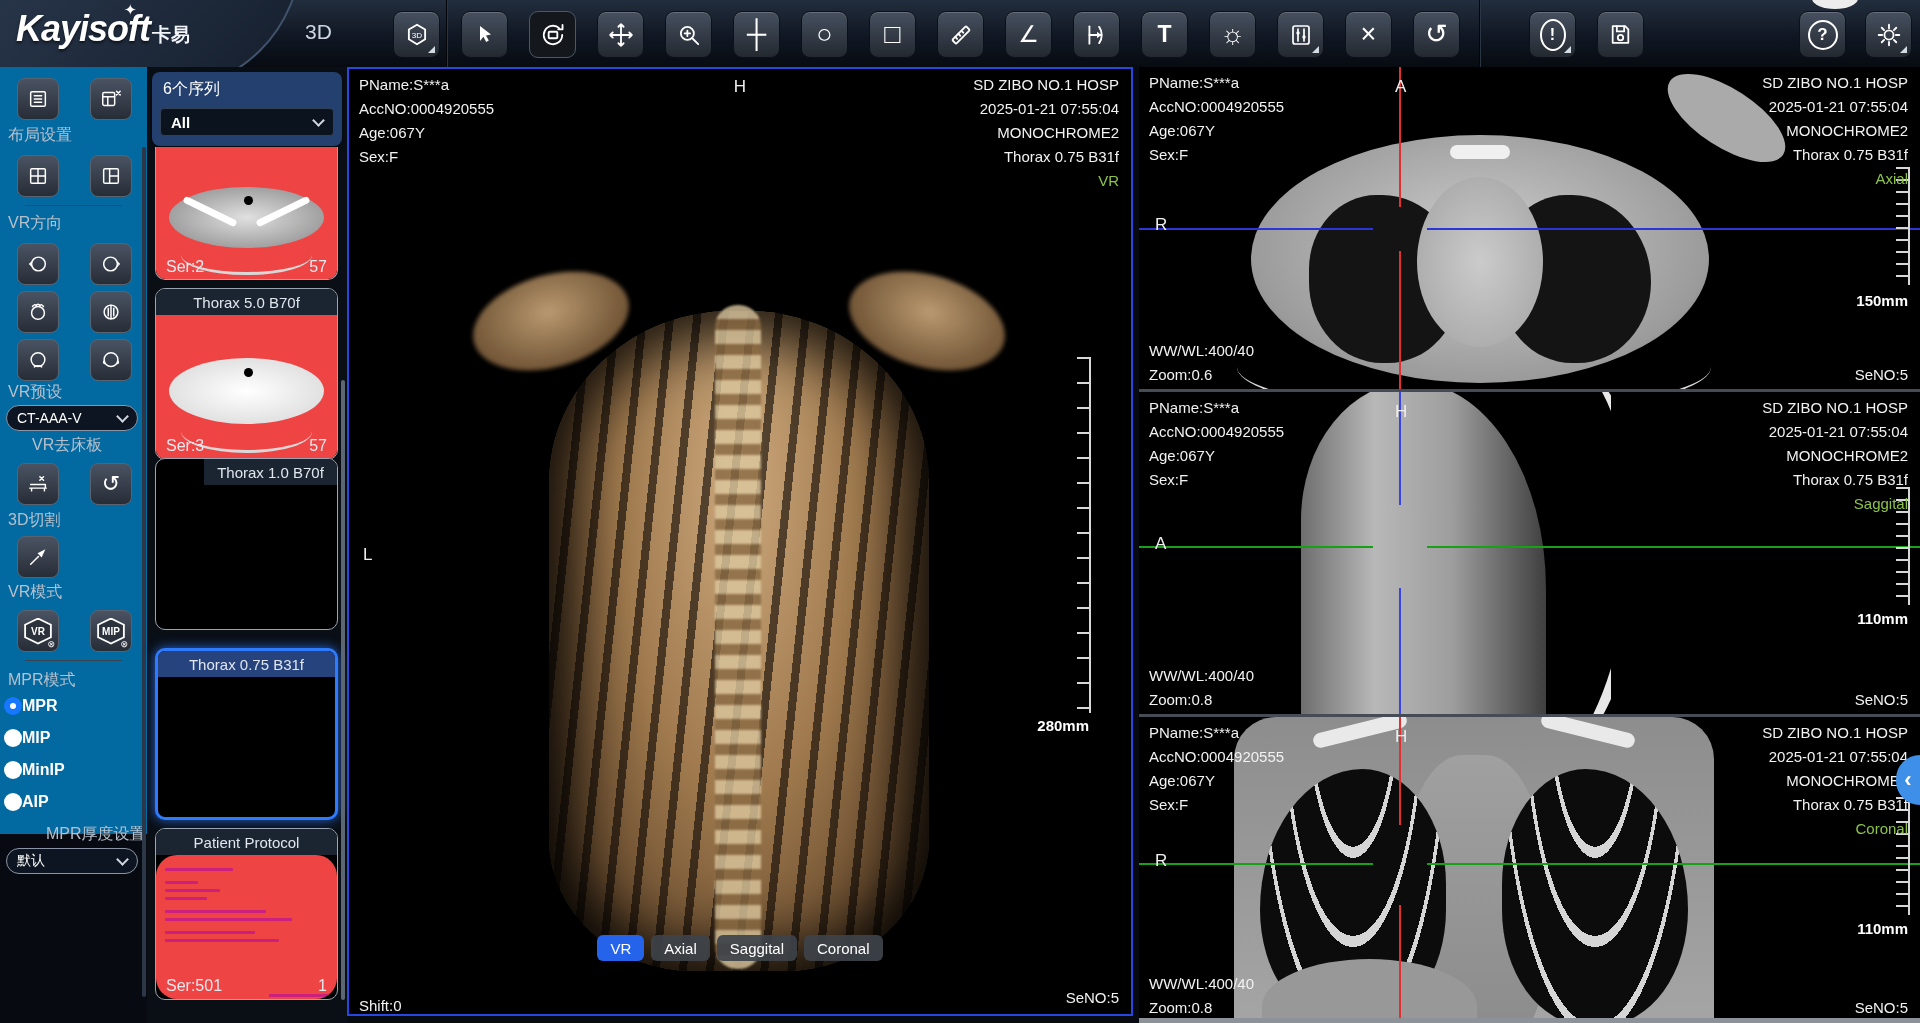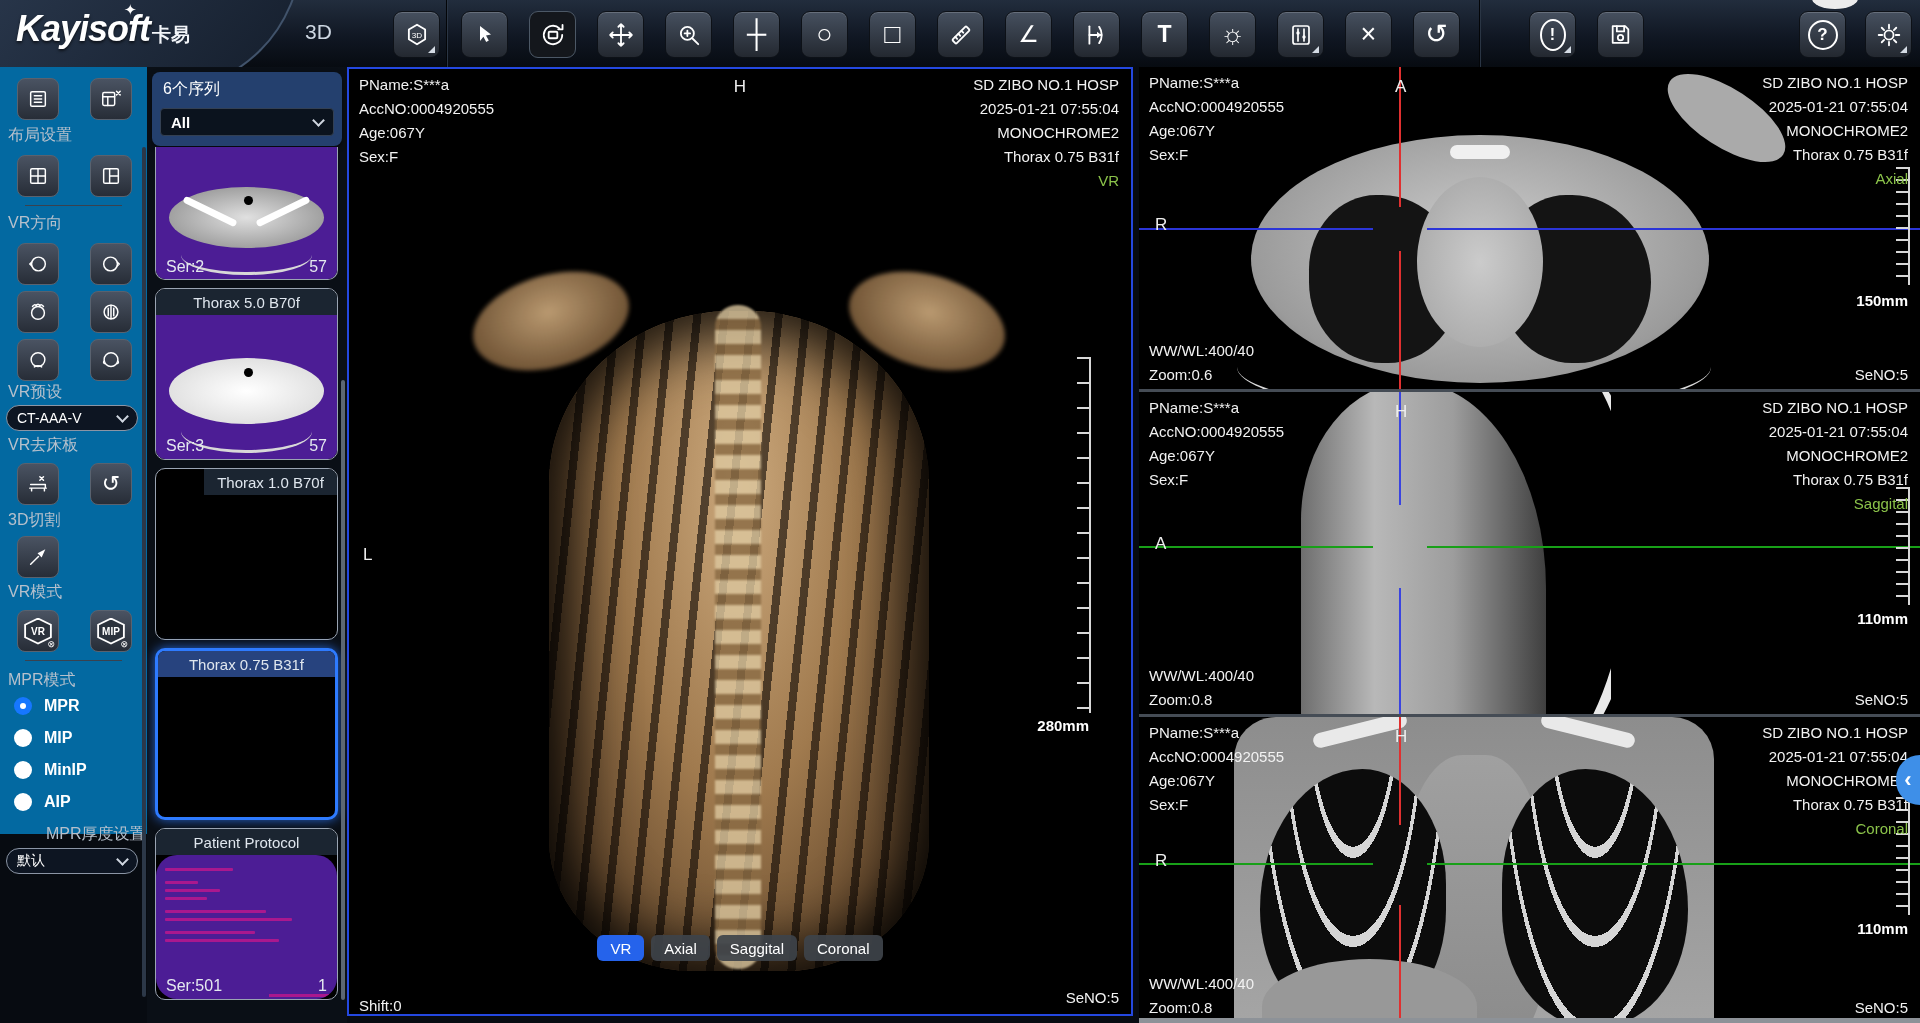--- a/index.html
+++ b/index.html
@@ -43,21 +43,21 @@
   .sb-btn{position:absolute;width:40px;height:40px;border-radius:8px;cursor:pointer;
     background:linear-gradient(180deg,#4a5362,#272d37);border:1px solid #59626f;
     display:flex;align-items:center;justify-content:center;}
   .sb-btn svg{stroke:#fff;fill:none;stroke-width:1.6;stroke-linecap:round;stroke-linejoin:round;}
   .sb-div{position:absolute;left:25px;width:97px;height:1px;background:#39424f;}
   .pill{position:absolute;left:6px;width:132px;height:26px;border-radius:13px;background:#0d1522;
     border:1px solid #8b95a5;display:flex;align-items:center;justify-content:space-between;
     padding:0 10px;box-sizing:border-box;font-size:14px;color:#fff;cursor:pointer;}
   .chev{width:7px;height:7px;border-right:2px solid #cfd6e0;border-bottom:2px solid #cfd6e0;
     transform:rotate(45deg);margin-top:-3px;flex:0 0 auto;}
-  .radio-row{position:absolute;left:14px;display:flex;align-items:flex-start;gap:12px;cursor:pointer;}
+  .radio-row{position:absolute;left:4px;display:flex;align-items:flex-start;cursor:pointer;}
   .rdot{width:18px;height:18px;border-radius:50%;background:#fff;position:relative;flex:0 0 auto;}
   .rdot.sel{background:#1677ff;}
   .rdot.sel::after{content:"";position:absolute;left:6px;top:6px;width:6px;height:6px;border-radius:50%;background:#fff;}
   .radio-row span.lbl{font-size:16px;font-weight:bold;color:#fff;}
   .hex{clip-path:polygon(50% 0,96% 25%,96% 75%,50% 100%,4% 75%,4% 25%);background:#fff;width:30px;height:27px;display:flex;}
   .hex>span{clip-path:polygon(50% 0,96% 25%,96% 75%,50% 100%,4% 75%,4% 25%);background:#2b323c;margin:2px;flex:1;
     display:flex;align-items:center;justify-content:center;font-size:10px;color:#fff;font-weight:bold;}
   .hexx{position:absolute;right:3px;bottom:2px;font-size:9px;color:#fff;}
   
   .series{position:absolute;left:147px;top:67px;width:200px;height:956px;background:#0a0f16;}
@@ -68,21 +68,21 @@
     border-radius:4px;display:flex;align-items:center;justify-content:space-between;padding:0 10px;
     box-sizing:border-box;font-size:15px;font-weight:bold;color:#fff;cursor:pointer;}
   .ser-scroll{position:absolute;right:2px;top:313px;width:4px;height:620px;background:#5d6773;border-radius:2px;}
   .card{position:absolute;left:8px;width:183px;background:#000;border:1px solid #9aa4b2;border-radius:10px;
     overflow:hidden;box-sizing:border-box;cursor:pointer;}
   .card.cut{border-top:none;border-radius:0 0 10px 10px;}
   .card.selected{border:3px solid #2e7bff;box-shadow:0 0 12px rgba(46,123,255,.8);}
   .card-title{height:26px;background:#1b2531;color:#dfe6ee;font-size:15px;display:flex;align-items:center;
     justify-content:center;white-space:nowrap;overflow:hidden;}
   .card.selected .card-title{background:#27437e;}
-  .card-img{position:relative;width:100%;background:#4c1d95;overflow:hidden;}
+  .card-img{position:relative;width:100%;background:#ef4444;overflow:hidden;}
   .card-foot{position:absolute;left:0;right:0;bottom:4px;display:flex;justify-content:space-between;
     padding:0 10px;font-size:16px;color:#e4e9ef;z-index:3;}
   .t-body{position:absolute;left:7%;right:7%;top:30%;height:46%;border-radius:50%;
     background:radial-gradient(ellipse at 50% 50%,#e0e0e0,#9f9f9f 72%,#4f4f4f);}
   .bright .t-body{background:radial-gradient(ellipse at 50% 50%,#ffffff,#dedede 78%,#7a7a7a);}
   .t-bone{position:absolute;width:32%;height:7px;background:#fff;border-radius:4px;top:46%;z-index:2;}
   .t-bone.l{left:14%;transform:rotate(26deg);}
   .t-bone.r{right:14%;transform:rotate(-26deg);}
   .t-hole{position:absolute;left:48.5%;top:37%;width:9px;height:9px;border-radius:50%;background:#000;z-index:2;}
   .t-arc{position:absolute;left:14%;width:72%;height:28%;top:66%;border-radius:50%;border-bottom:3px solid #d8d8d8;z-index:2;}
@@ -344,21 +344,21 @@
       <svg width="22" height="22" viewBox="0 0 24 24">
         <circle cx="12" cy="11.5" r="7.5"></circle>
           <path d="M4.5 13q-1.5 2 .8 3M19.5 13q1.5 2-.8 3"></path>
       </svg>
     </div>
     <span class="sb-label" style="top:315px;">VR预设</span>
     <div class="pill" style="top:338px;">
       <span>CT-AAA-V</span>
       <span class="chev"></span>
     </div>
-    <span class="sb-label" style="top:368px;">VR去床板</span>
+    <span class="sb-label" style="top:368px;margin-left:24px;">VR去床板</span>
     <div class="sb-btn" style="left:17px;top:396px;">
       <svg width="22" height="22" viewBox="0 0 24 24">
         <path d="M3 16.5h18M4 12.5h16v4M5 16.5v3M19 16.5v3"></path>
           <path d="M14 4l4 4M18 4l-4 4"></path>
       </svg>
     </div>
     <div class="sb-btn" style="left:90px;top:396px;">
       <span style="font-size:22px;color:#fff;">↺</span>
     </div>
     <span class="sb-label" style="top:443px;">3D切割</span>
@@ -436,21 +436,21 @@
         <div class="t-body"></div>
           <div class="t-hole"></div>
           <div class="t-arc"></div>
         <div class="card-foot">
             <span>Ser:3</span>
             <span>57</span>
           </div>
       </div>
     </div>
 
-    <div class="card" style="top:401px;height:172px;padding-left:48px;">
+    <div class="card" style="top:391px;height:172px;padding-left:48px;">
       <div class="card-title">Thorax 1.0 B70f</div>
     </div>
 
     <div class="card selected" style="top:581px;height:172px;">
       <div class="card-title">Thorax 0.75 B31f</div>
     </div>
 
     <div class="card" style="top:761px;height:172px;">
       <div class="card-title">Patient Protocol</div>
       <div class="card-img" style="height:144px;border-radius:21px;">

